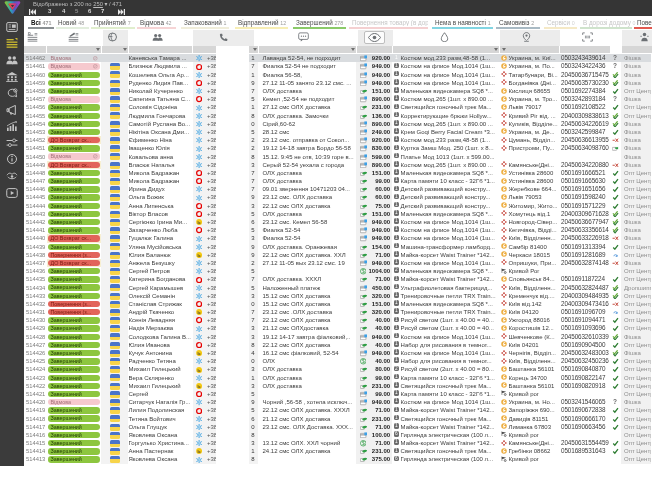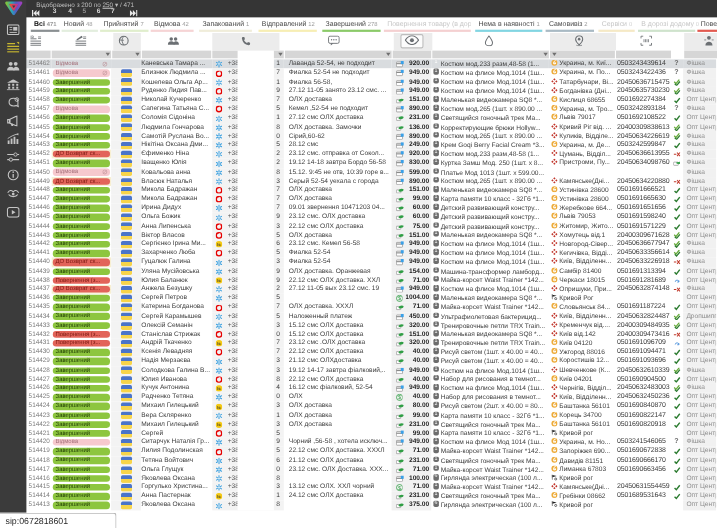--- a/index.html
+++ b/index.html
@@ -2199,13 +2199,12 @@
         <path d="M1 5 C3 2 5 2 7 4 C9 2 11 2 13 5" fill="none" stroke="#c4c4c4" stroke-width="1.2"></path>
         <path d="M2 7 C4 10 10 10 12 7" fill="none" stroke="#c4c4c4" stroke-width="1.2"></path>
         <circle cx="7" cy="6.5" r="1.5" fill="#c4c4c4"></circle>
       </svg>
 <svg class="si" style="top:188px" viewBox="0 0 14 12">
         <rect x="0.7" y="0.7" width="12.6" height="10.6" rx="2.4" fill="none" stroke="#c4c4c4" stroke-width="1.2"></rect>
         <path d="M5.5 3.5 L9.5 6 L5.5 8.5 Z" fill="#c4c4c4"></path>
       </svg>
 
 </div>
-<div id="tooltip">sip:0672818601</div>
 </div>
 </body></html>

